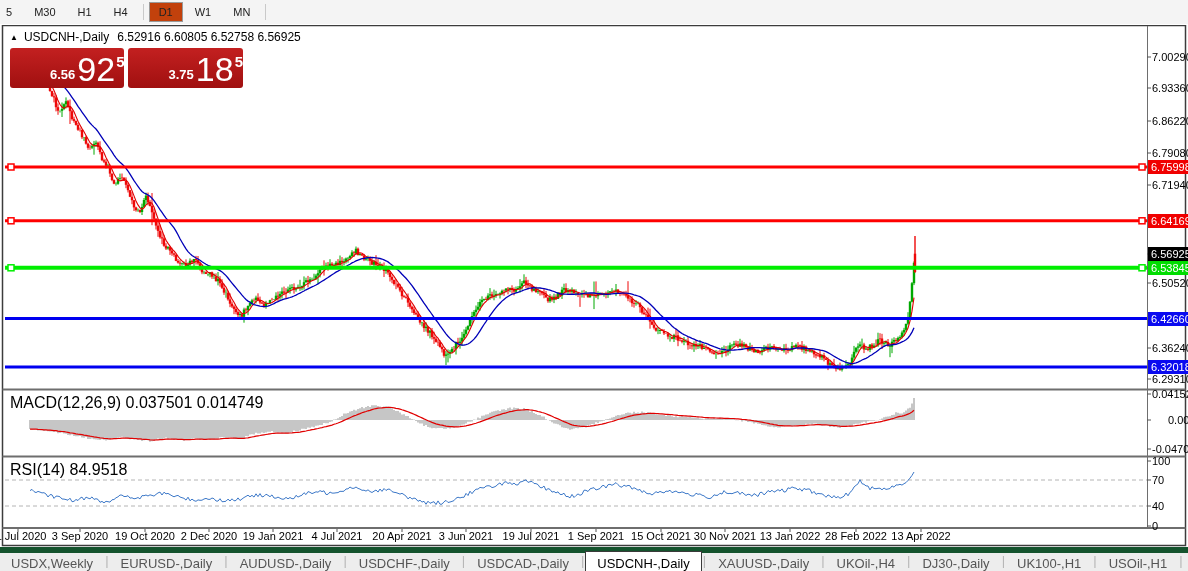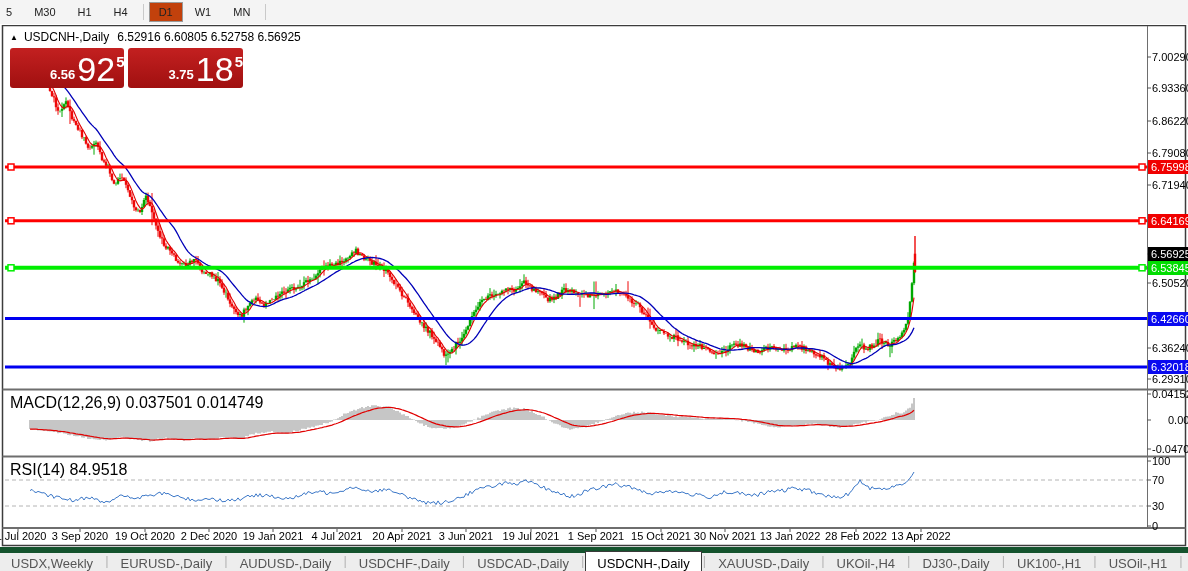--- a/index.html
+++ b/index.html
@@ -1516,21 +1516,21 @@
         <div class="axlabel" style="top: 258px;">6.50520</div>
         <div class="axbadge" style="top: 294px; background: rgb(10, 10, 240);">6.42660</div>
         <div class="axlabel" style="top: 323px;">6.36240</div>
         <div class="axbadge" style="top: 342px; background: rgb(10, 10, 240);">6.32018</div>
         <div class="axlabel" style="top: 354px;">6.29310</div>
         <div class="axlabel" style="top: 369px;">0.041528</div>
         <div class="axlabel" style="top: 395px; padding-left: 16px;">0.00</div>
         <div class="axlabel" style="top: 424px;">-0.04707</div>
         <div class="axlabel" style="top: 436px;">100</div>
         <div class="axlabel" style="top: 455px;">70</div>
-        <div class="axlabel" style="top: 481px;">30</div>
+        <div class="axlabel" style="top: 481px;">40</div>
         <div class="axlabel" style="top: 501px;">0</div>
       </div>
     <div id="date-labels">
         <div class="datelabel" style="left: 18px;">21 Jul 2020</div>
         <div class="datelabel" style="left: 80px;">3 Sep 2020</div>
         <div class="datelabel" style="left: 145px;">19 Oct 2020</div>
         <div class="datelabel" style="left: 209px;">2 Dec 2020</div>
         <div class="datelabel" style="left: 273px;">19 Jan 2021</div>
         <div class="datelabel" style="left: 337px;">4 Jul 2021</div>
         <div class="datelabel" style="left: 402px;">20 Apr 2021</div>

